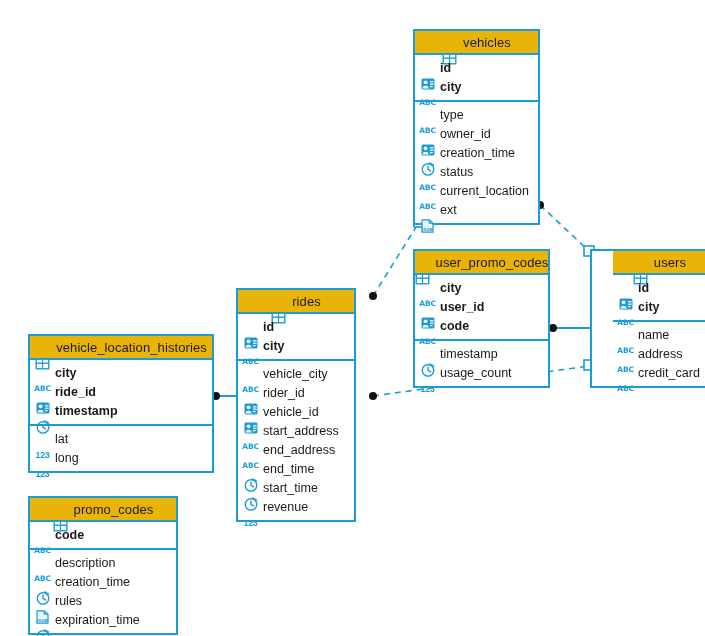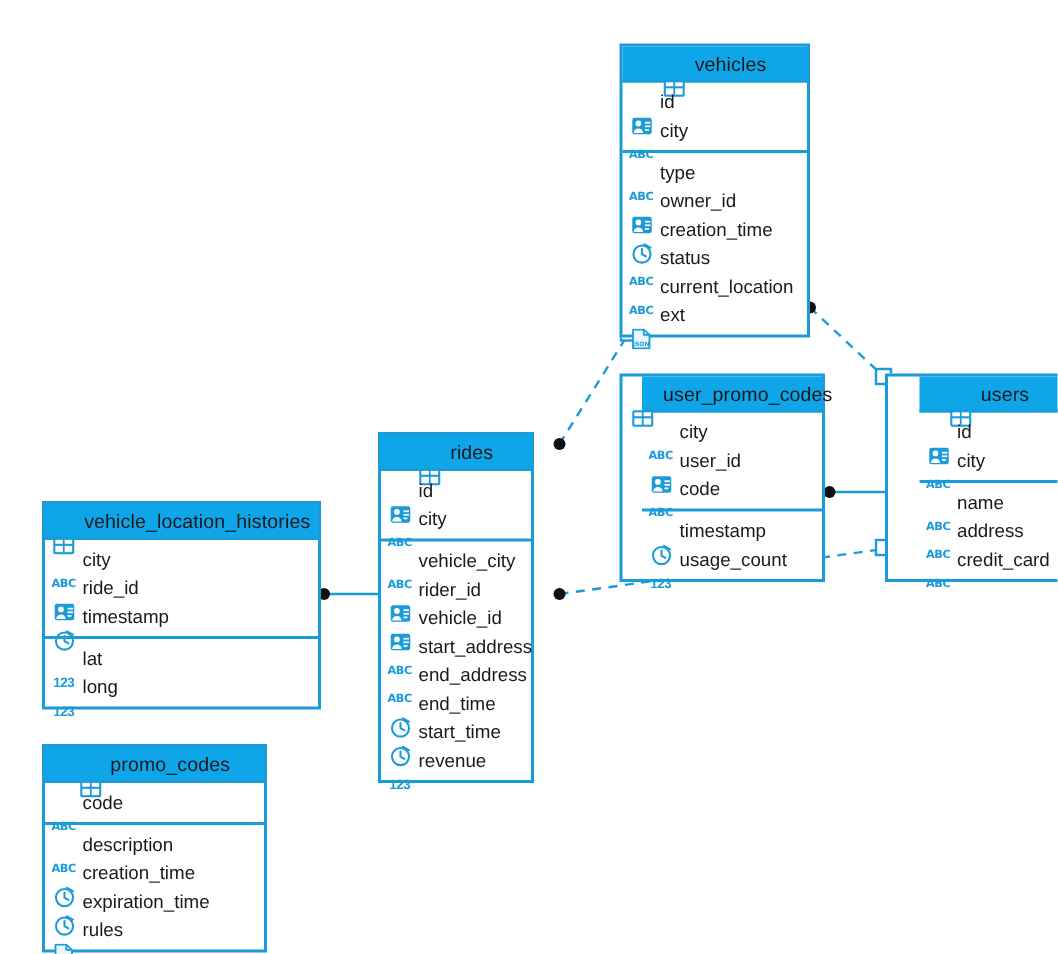--- a/index.html
+++ b/index.html
@@ -38,21 +38,21 @@
   }
   .entity-header {
     box-sizing: border-box;
     height: 24px;
     border-bottom: 2px solid #1b9bd8;
     display: flex;
     align-items: center;
     justify-content: center;
     gap: 6px;
     padding: 0 6px;
-    background: #0ea5e9;
+    background: #eab308;
   }
   .entity-title {
     font-size: 13px;
     color: #1a1a1a;
     white-space: nowrap;
     letter-spacing: .1px;
   }
   .field-group {
     padding: 3px 0 4px 0;
   }
@@ -65,21 +65,21 @@
     gap: 5px;
     height: 19px;
     padding: 0 6px 0 5px;
     white-space: nowrap;
   }
   .field-label {
     font-size: 12.5px;
     color: #1a1a1a;
   }
   .field.pk .field-label {
-    font-weight: normal;
+    font-weight: bold;
   }
 
   
   .ico {
     flex: 0 0 auto;
     display: inline-flex;
     align-items: center;
     justify-content: center;
     width: 15px;
     height: 14px;
@@ -213,21 +213,21 @@
             <svg width="13" height="14" viewBox="0 0 13 14">
               <path d="M1 0.8 h7.2 L12 4.2 V13.2 H1 Z" fill="#eaf6fc" stroke="#1b9bd8" stroke-width="1.2" stroke-linejoin="round"></path>
               <path d="M8.2 0.8 V4.2 H12" fill="none" stroke="#1b9bd8" stroke-width="1.2" stroke-linejoin="round"></path>
               <text class="ico-json-text" x="6.4" y="11.6" text-anchor="middle">JSON</text>
             </svg>
           </span>
           <span class="field-label">ext</span>
         </div>
       </div>
     </div>
-    <div class="entity" style="left: 413px; top: 249px; width: 137px; padding-left: 13px;">
+    <div class="entity" style="left: 413px; top: 249px; width: 137px;">
       <div class="entity-header">
         <span class="ico">
           <svg width="15" height="12" viewBox="0 0 15 12">
             <rect x="0.5" y="0.5" width="14" height="11" rx="1.2" fill="#1b9bd8"></rect>
             <rect x="1.9" y="1.9" width="5" height="2.6" fill="#ffffff"></rect>
             <rect x="8.1" y="1.9" width="5" height="2.6" fill="#ffffff"></rect>
             <rect x="1.9" y="5.9" width="5" height="4.2" fill="#ffffff"></rect>
             <rect x="8.1" y="5.9" width="5" height="4.2" fill="#ffffff"></rect>
           </svg>
         </span>
@@ -313,21 +313,21 @@
         <div class="field">
           <span class="ico ico-abc">ABC</span>
           <span class="field-label">address</span>
         </div>
         <div class="field">
           <span class="ico ico-abc">ABC</span>
           <span class="field-label">credit_card</span>
         </div>
       </div>
     </div>
-    <div class="entity" style="left: 252px; top: 288px; width: 104px;">
+    <div class="entity" style="left: 236px; top: 288px; width: 120px;">
       <div class="entity-header">
         <span class="ico">
           <svg width="15" height="12" viewBox="0 0 15 12">
             <rect x="0.5" y="0.5" width="14" height="11" rx="1.2" fill="#1b9bd8"></rect>
             <rect x="1.9" y="1.9" width="5" height="2.6" fill="#ffffff"></rect>
             <rect x="8.1" y="1.9" width="5" height="2.6" fill="#ffffff"></rect>
             <rect x="1.9" y="5.9" width="5" height="4.2" fill="#ffffff"></rect>
             <rect x="8.1" y="5.9" width="5" height="4.2" fill="#ffffff"></rect>
           </svg>
         </span>
@@ -499,33 +499,33 @@
             <svg width="14" height="14" viewBox="0 0 14 14">
               <circle cx="7" cy="7.4" r="5.7" fill="none" stroke="#1b9bd8" stroke-width="1.4"></circle>
               <path d="M7 4.1 L7 7.4 L9.6 8.9" fill="none" stroke="#1b9bd8" stroke-width="1.4" stroke-linecap="round"></path>
               <path d="M8.6 0.9 L12.6 3.1" fill="none" stroke="#1b9bd8" stroke-width="1.4" stroke-linecap="round"></path>
             </svg>
           </span>
           <span class="field-label">creation_time</span>
         </div>
         <div class="field">
           <span class="ico">
-            <svg width="14" height="14" viewBox="0 0 14 14">
-              <circle cx="7" cy="7.4" r="5.7" fill="none" stroke="#1b9bd8" stroke-width="1.4"></circle>
-              <path d="M7 4.1 L7 7.4 L9.6 8.9" fill="none" stroke="#1b9bd8" stroke-width="1.4" stroke-linecap="round"></path>
-              <path d="M8.6 0.9 L12.6 3.1" fill="none" stroke="#1b9bd8" stroke-width="1.4" stroke-linecap="round"></path>
-            </svg>
-          </span>
-          <span class="field-label">expiration_time</span>
-        </div>
-        <div class="field">
-          <span class="ico">
             <svg width="13" height="14" viewBox="0 0 13 14">
               <path d="M1 0.8 h7.2 L12 4.2 V13.2 H1 Z" fill="#eaf6fc" stroke="#1b9bd8" stroke-width="1.2" stroke-linejoin="round"></path>
               <path d="M8.2 0.8 V4.2 H12" fill="none" stroke="#1b9bd8" stroke-width="1.2" stroke-linejoin="round"></path>
               <text class="ico-json-text" x="6.4" y="11.6" text-anchor="middle">JSON</text>
             </svg>
           </span>
           <span class="field-label">rules</span>
         </div>
+        <div class="field">
+          <span class="ico">
+            <svg width="14" height="14" viewBox="0 0 14 14">
+              <circle cx="7" cy="7.4" r="5.7" fill="none" stroke="#1b9bd8" stroke-width="1.4"></circle>
+              <path d="M7 4.1 L7 7.4 L9.6 8.9" fill="none" stroke="#1b9bd8" stroke-width="1.4" stroke-linecap="round"></path>
+              <path d="M8.6 0.9 L12.6 3.1" fill="none" stroke="#1b9bd8" stroke-width="1.4" stroke-linecap="round"></path>
+            </svg>
+          </span>
+          <span class="field-label">expiration_time</span>
+        </div>
       </div>
     </div>
   </div>
 
 </body></html>

